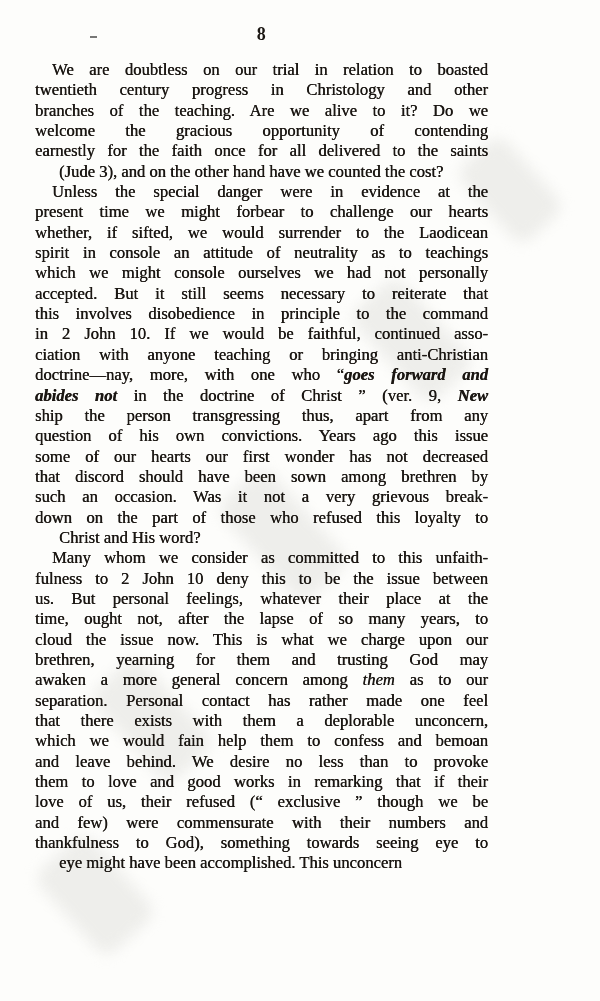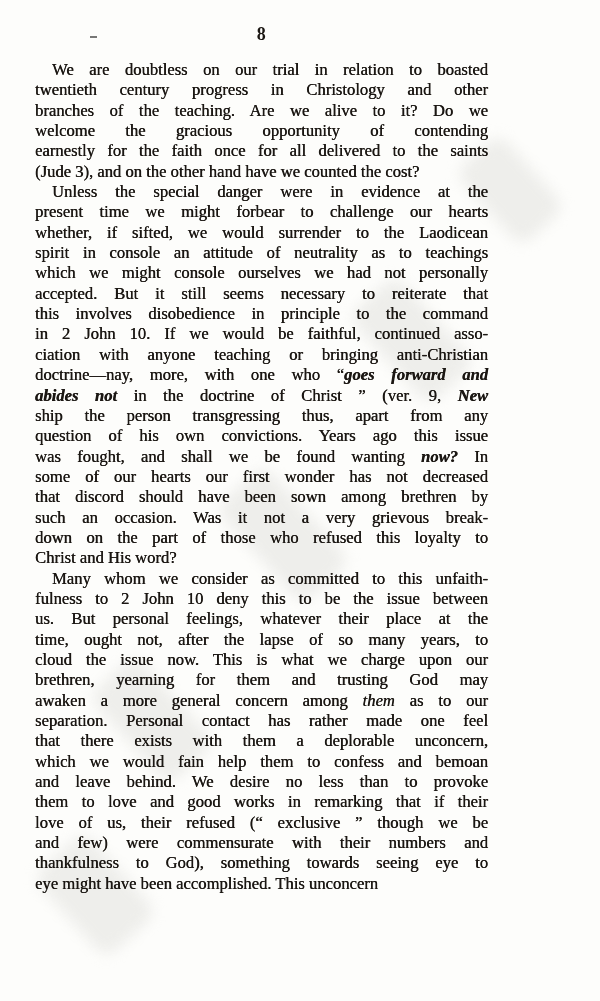--- a/index.html
+++ b/index.html
@@ -63,21 +63,21 @@
     font-size: 16.6px;
     line-height: 20.35px;
     text-shadow: 0.35px 0 0 currentColor; 
   }
   .line {
     text-align: justify;
     text-align-last: justify;
     white-space: normal;
   }
   .line.first { text-indent: 17px; }
-  .line.last { text-align-last: left; }
+  .line.last { text-align-last: left; margin-left: 24px; }
   .em { font-style: italic; }
   .b  { font-weight: bold; }
 </style>
 </head>
 <body>
 
 <div class="page">
 
   <div class="watermark">
     <div class="wm-circle" style="left:518px; top:72px;"></div>
@@ -105,21 +105,20 @@
       <div class="line"><span class="">spirit in console an attitude of neutrality as to teachings</span></div>
       <div class="line"><span class="">which we might console ourselves we had not personally</span></div>
       <div class="line"><span class="">accepted.  But it still seems necessary to reiterate that</span></div>
       <div class="line"><span class="">this involves disobedience in principle to the command</span></div>
       <div class="line"><span class="">in 2 John 10.  If we would be faithful, continued asso-</span></div>
       <div class="line"><span class="">ciation with anyone teaching or bringing anti-Christian</span></div>
       <div class="line"><span class="">doctrine—nay, more, with one who “</span><span class="em b">goes forward and</span></div>
       <div class="line"><span class="em b">abides not</span><span class=""> in the doctrine of Christ ” (ver. 9, </span><span class="em b">New</span></div>
       <div class="line"><span class="">ship the person transgressing thus, apart from any</span></div>
       <div class="line"><span class="">question of his own convictions.  Years ago this issue</span></div>
-      <div class="line"><span class="">was fought, and shall we be found wanting </span><span class="em b">now?</span><span class="">  In</span></div>
       <div class="line"><span class="">some of our hearts our first wonder has not decreased</span></div>
       <div class="line"><span class="">that discord should have been sown among brethren by</span></div>
       <div class="line"><span class="">such an occasion.  Was it not a very grievous break-</span></div>
       <div class="line"><span class="">down on the part of those who refused this loyalty to</span></div>
       <div class="line last"><span class="">Christ and His word?</span></div>
       <div class="line first"><span class="">Many whom we consider as committed to this unfaith-</span></div>
       <div class="line"><span class="">fulness to 2 John 10 deny this to be the issue between</span></div>
       <div class="line"><span class="">us.  But personal feelings, whatever their place at the</span></div>
       <div class="line"><span class="">time, ought not, after the lapse of so many years, to</span></div>
       <div class="line"><span class="">cloud the issue now.  This is what we charge upon our</span></div>

